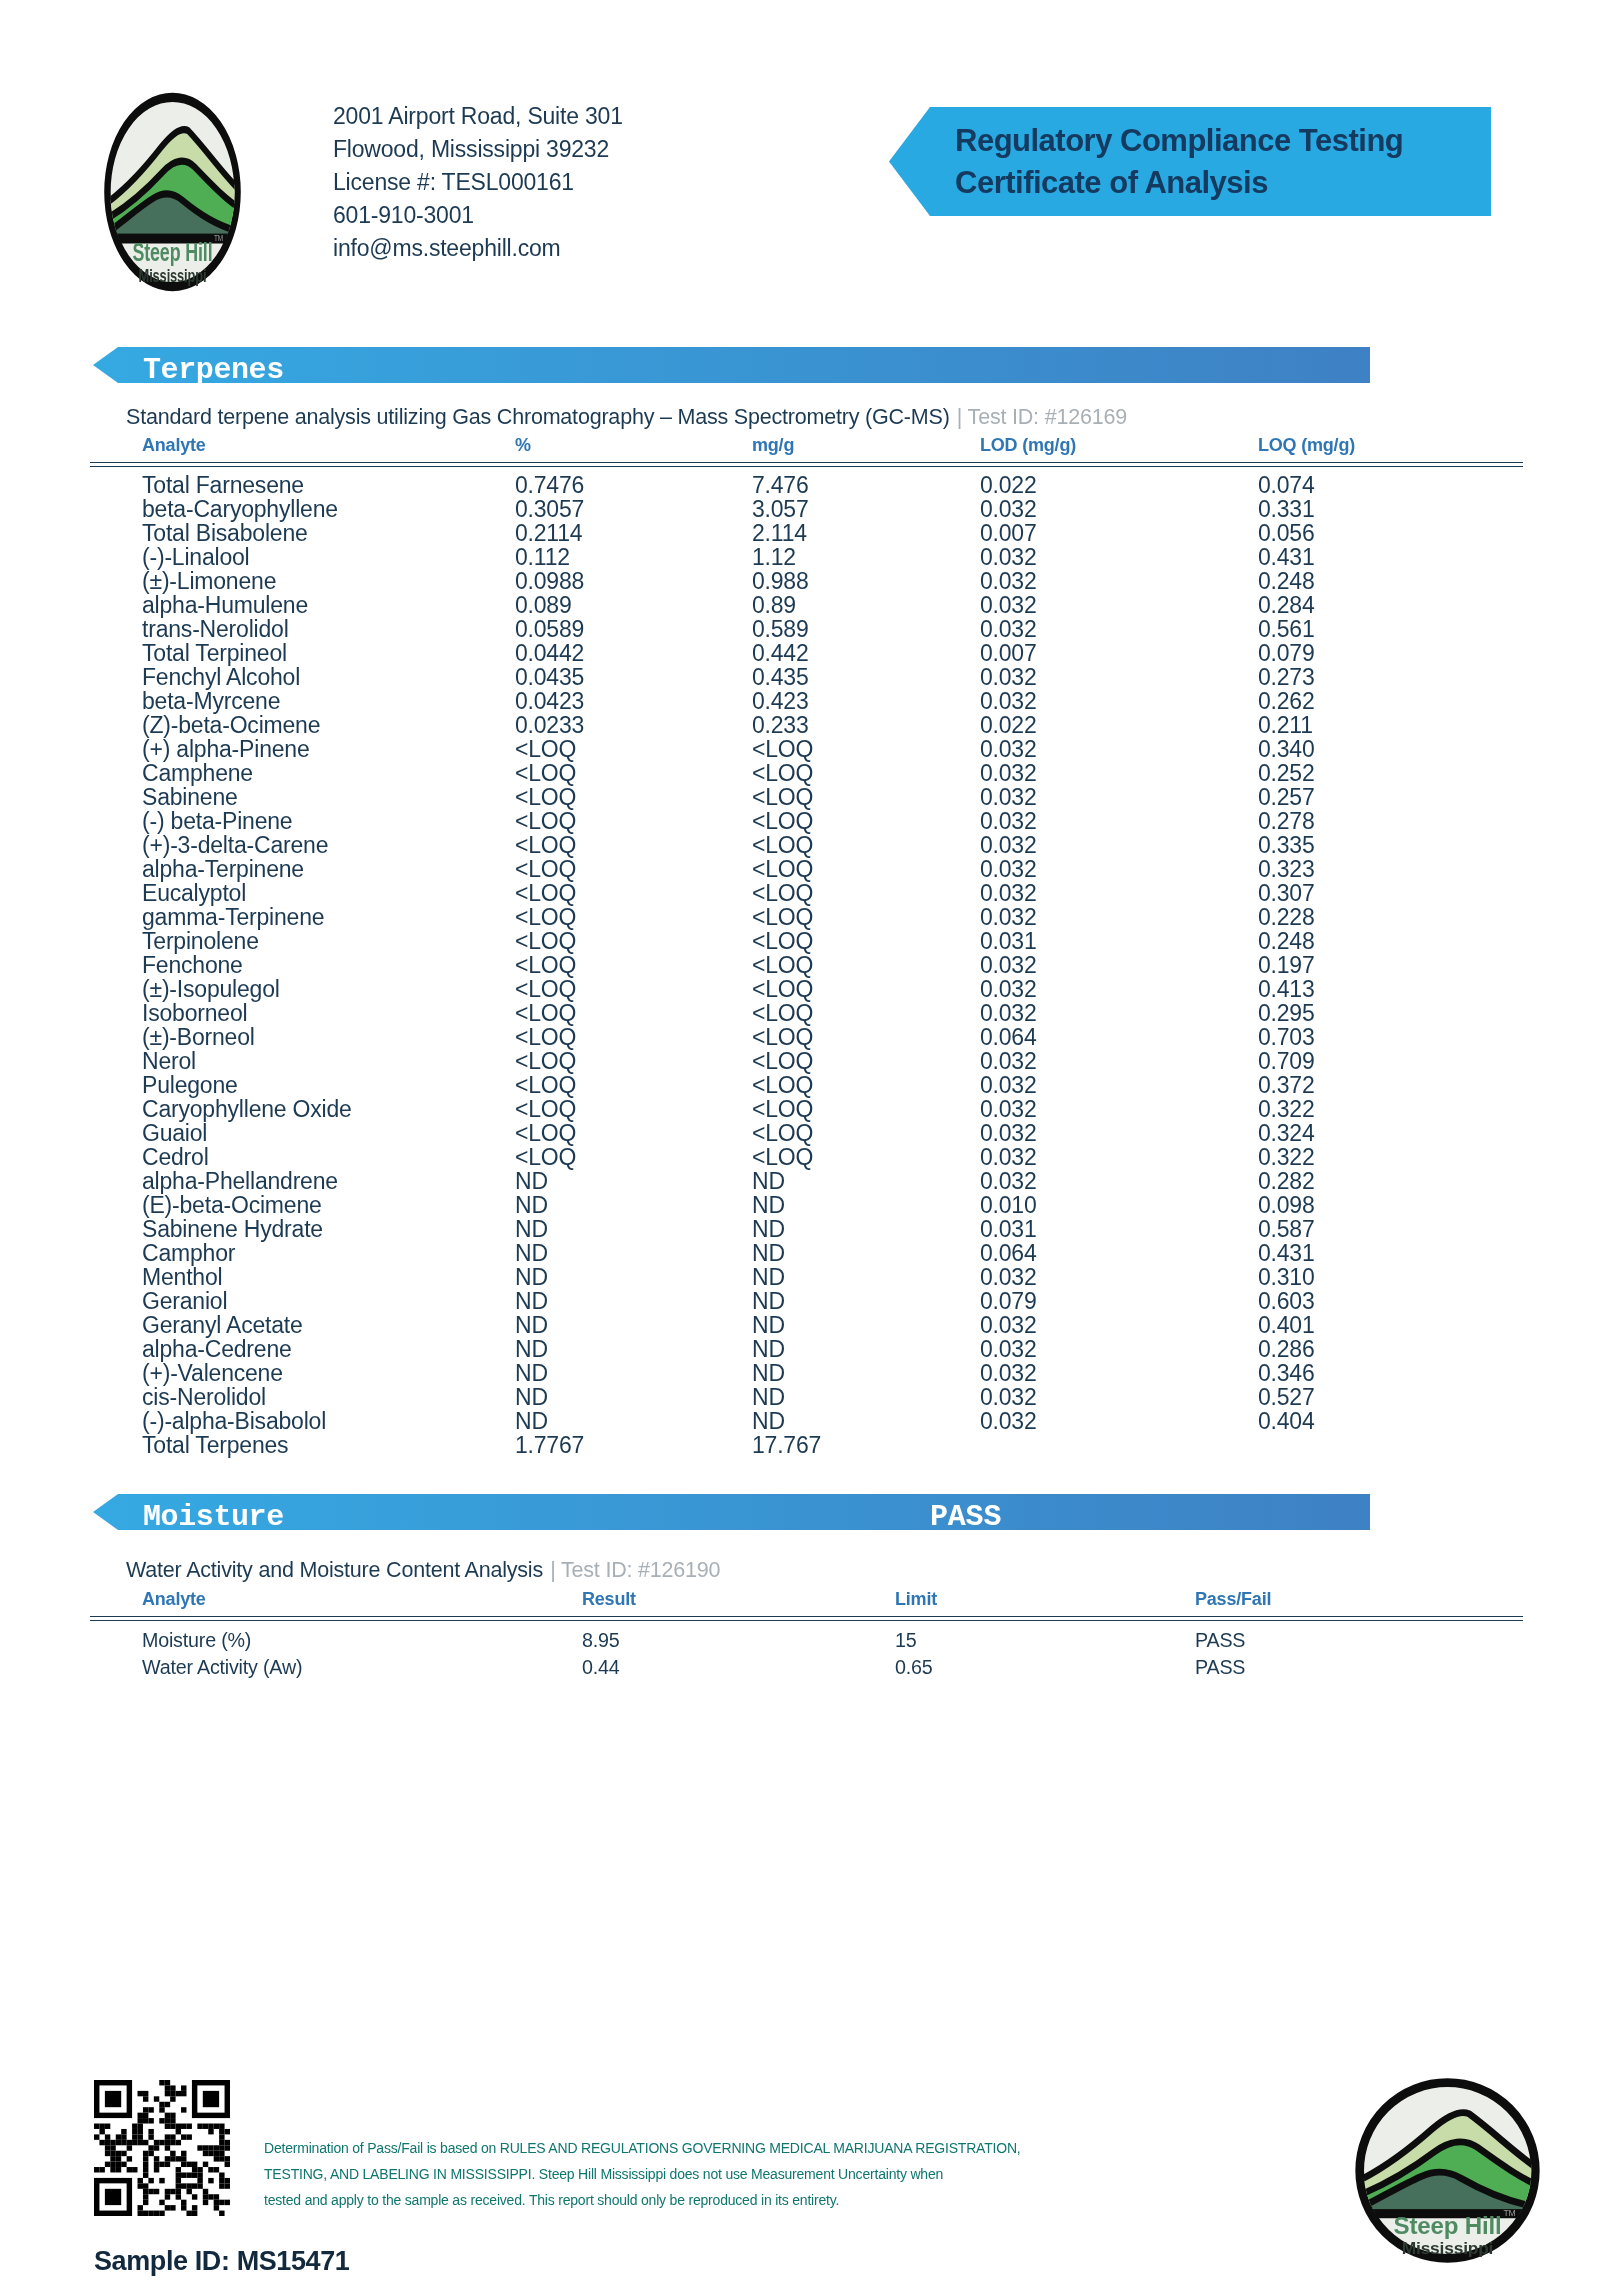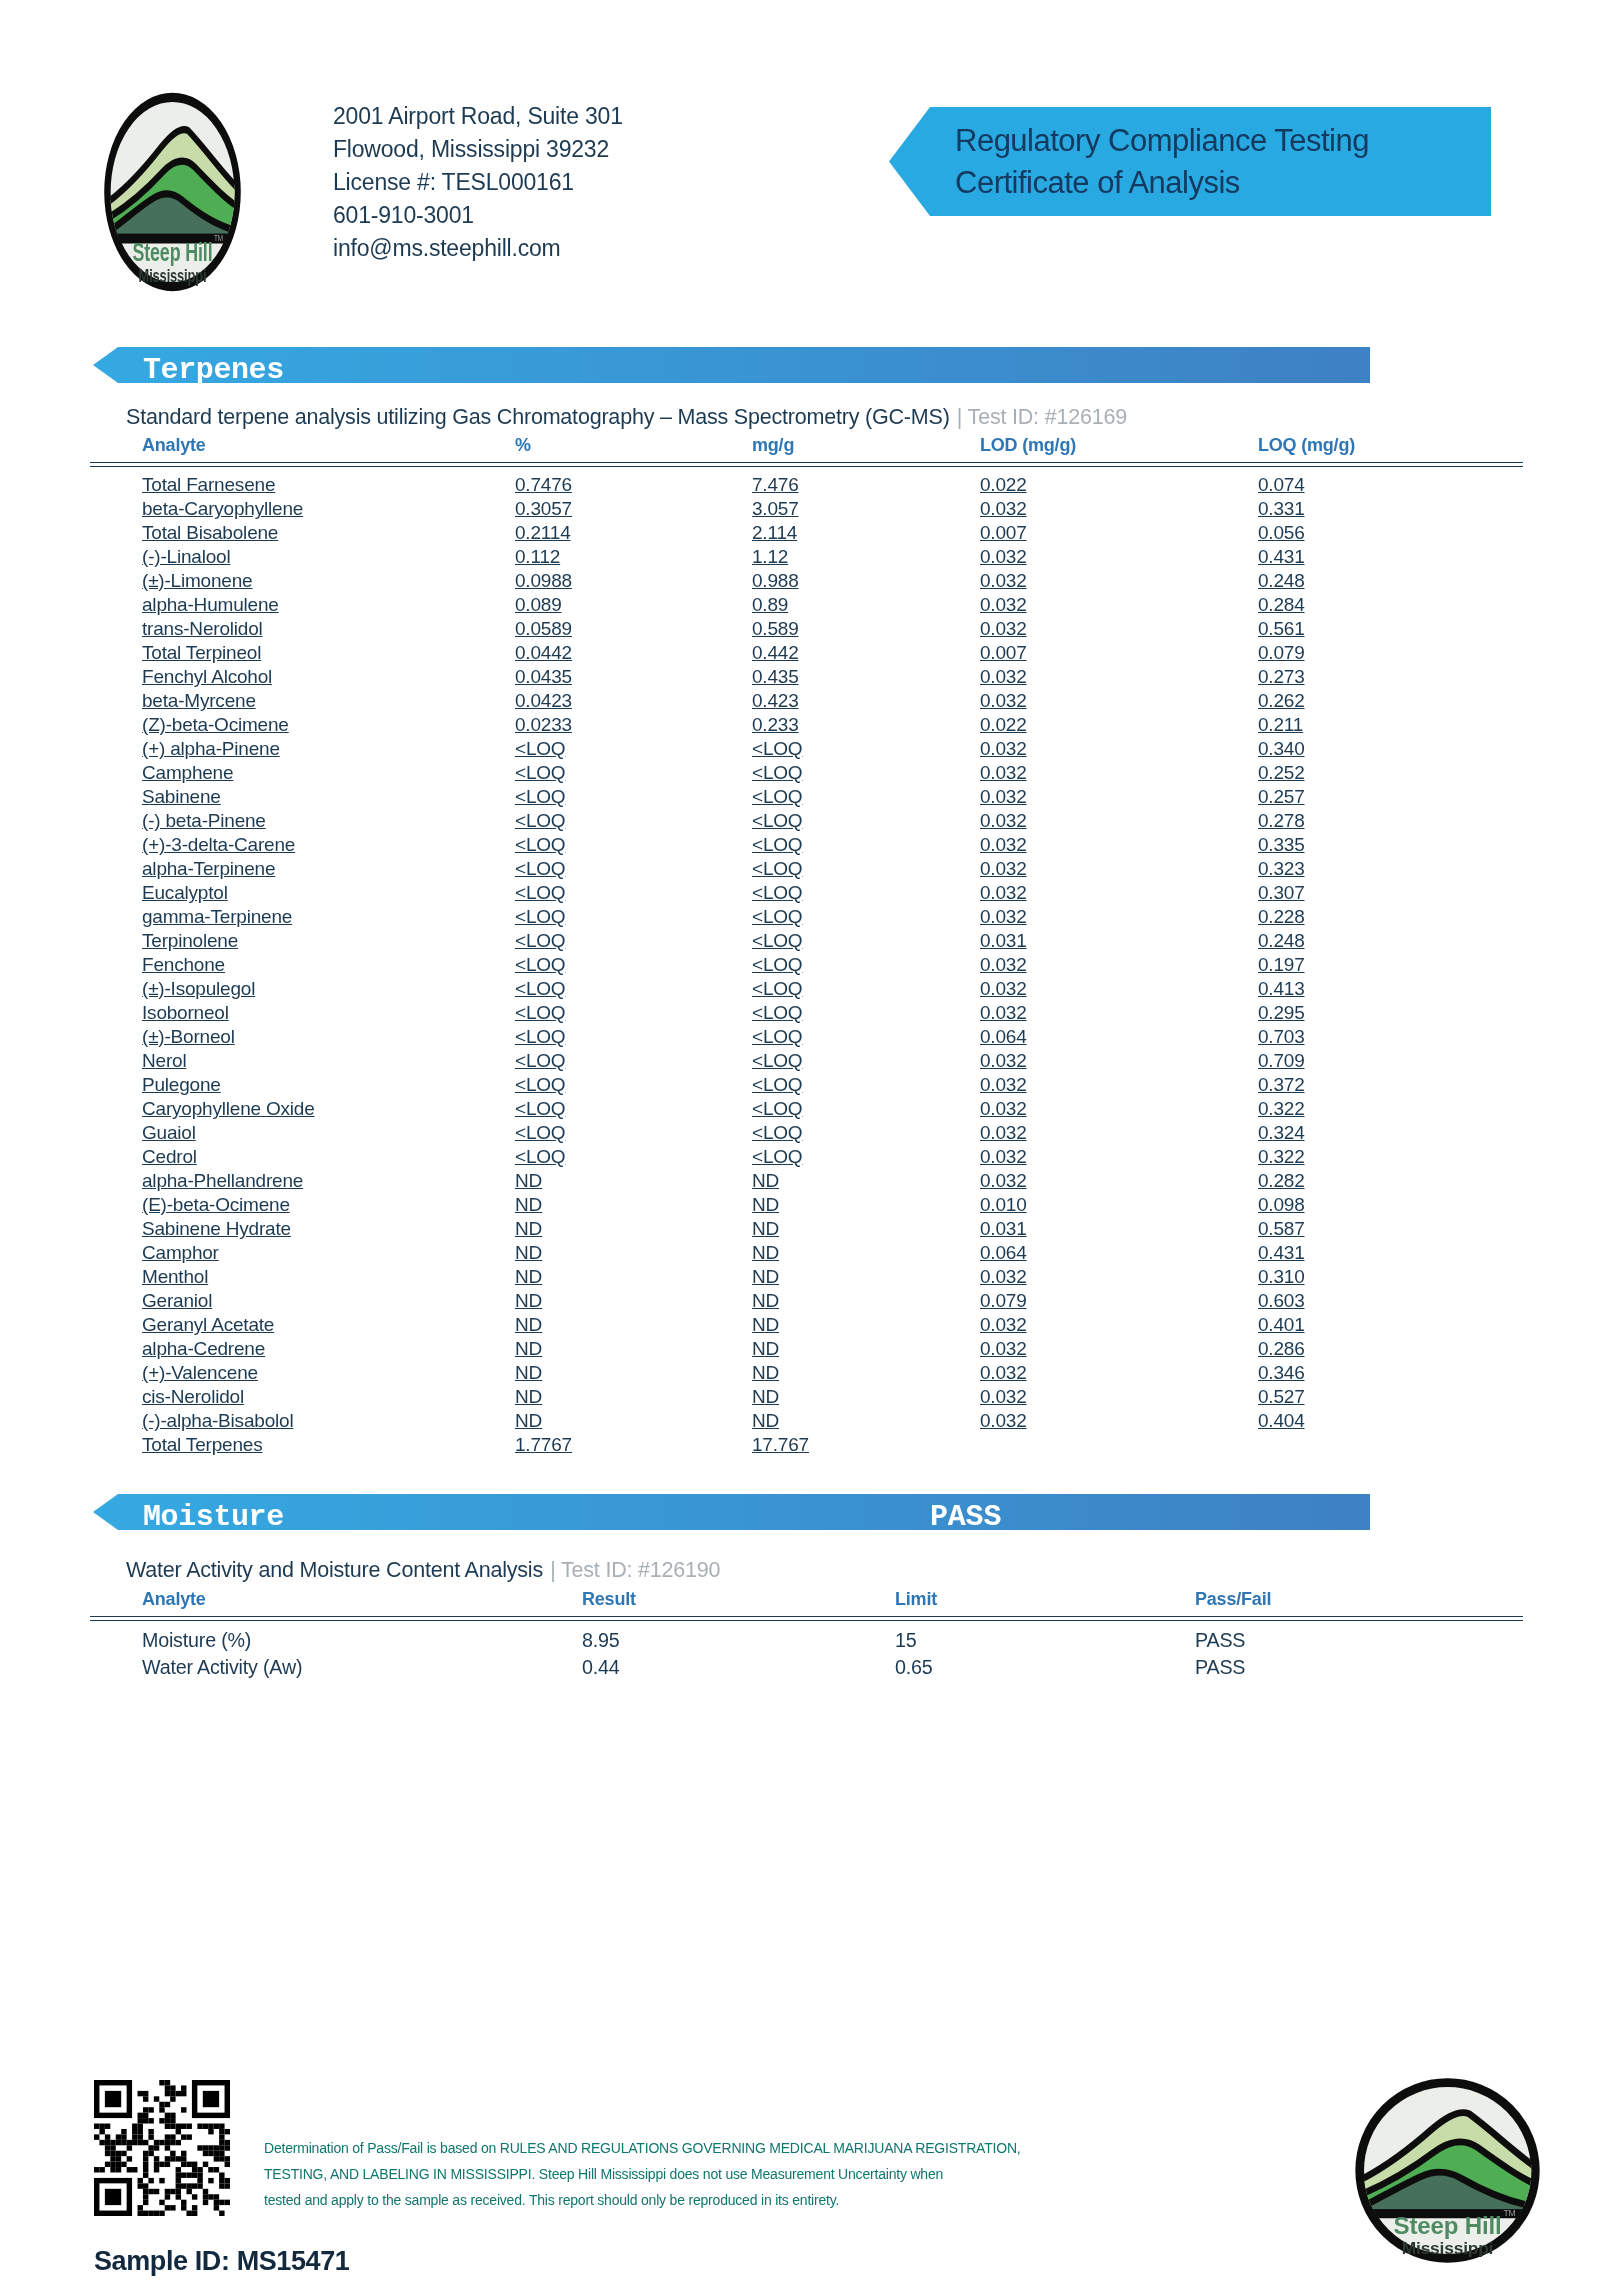--- a/index.html
+++ b/index.html
@@ -6,21 +6,21 @@
   .page{position:relative;width:1622px;height:2293px;background:#ffffff;
         font-family:"Liberation Sans",sans-serif;color:#1D3A53;overflow:hidden;letter-spacing:-0.2px;}
 
   
   .logo-box{position:absolute;}
   #logo-top{left:101px;top:88px;width:143px;height:208px;}
   #logo-bottom{left:1351px;top:2074px;width:193px;height:193px;}
   .contact{position:absolute;left:333px;top:100px;font-size:23px;line-height:33px;color:#1D3A53;}
   .coa-banner{position:absolute;left:889px;top:107px;width:602px;height:109px;background:#29A9E1;
               clip-path:polygon(41px 0,100% 0,100% 100%,41px 100%,0 50%);}
-  .coa-banner .inner{padding:13.4px 0 0 66px;font-size:31px;font-weight:normal;line-height:42px;
+  .coa-banner .inner{padding:13.4px 0 0 66px;font-size:31px;font-weight:bold;line-height:42px;
                      color:#153A60;letter-spacing:-0.5px;}
 
   
   .section-banner{position:absolute;left:93px;width:1277px;height:36px;
                   background:linear-gradient(90deg,#35A9E2 0%,#3E81C4 100%);
                   clip-path:polygon(25px 0,100% 0,100% 100%,25px 100%,0 50%);font-family:Liberation Mono, monospace;}
   #terpenes-banner{top:347px;}
   #moisture-banner{top:1494px;}
   .section-title{position:absolute;left:50px;top:6.3px;font-size:30px;font-weight:bold;color:#ffffff;letter-spacing:-0.4px;}
   .section-status{position:absolute;left:837px;top:6.3px;font-size:30px;font-weight:bold;color:#ffffff;}
@@ -33,21 +33,21 @@
   
   .table{position:absolute;left:90px;width:1433px;}
   #terpenes-table{top:435px;}
   #moisture-table{top:1589px;}
   .thead{display:grid;font-weight:bold;color:#2F76B5;font-size:18px;padding-bottom:6.3px;}
   .terp-cols{grid-template-columns:425px 237px 228px 278px 1fr;}
   .moist-cols{grid-template-columns:492px 313px 300px 1fr;}
   .lead{padding-left:52px;}
   .rule{height:2.7px;border-top:1.8px solid #1D3A53;border-bottom:1.8px solid #1D3A53;margin-bottom:6.3px;}
   .trow{display:grid;}
-  #terpenes-table .trow{grid-template-columns:425px 237px 228px 278px 1fr;font-size:19px;line-height:24px;text-decoration:underline;}
+  #terpenes-table .trow{grid-template-columns:425px 237px 228px 278px 1fr;font-size:23px;line-height:24px;}
   #moisture-table .trow{grid-template-columns:492px 313px 300px 1fr;font-size:19.7px;line-height:27px;}
   .trow .col0{padding-left:52px;}
 
   
   #qr{position:absolute;left:94px;top:2080px;width:136px;height:136px;}
   .sample-id{position:absolute;left:94px;top:2246px;font-size:27px;font-weight:bold;color:#12293E;letter-spacing:-0.4px;}
   .disclaimer{position:absolute;left:264px;top:2135px;width:1128px;text-align:left;
               font-size:14px;line-height:26px;color:#0f766e;}
 </style>
 </head>

